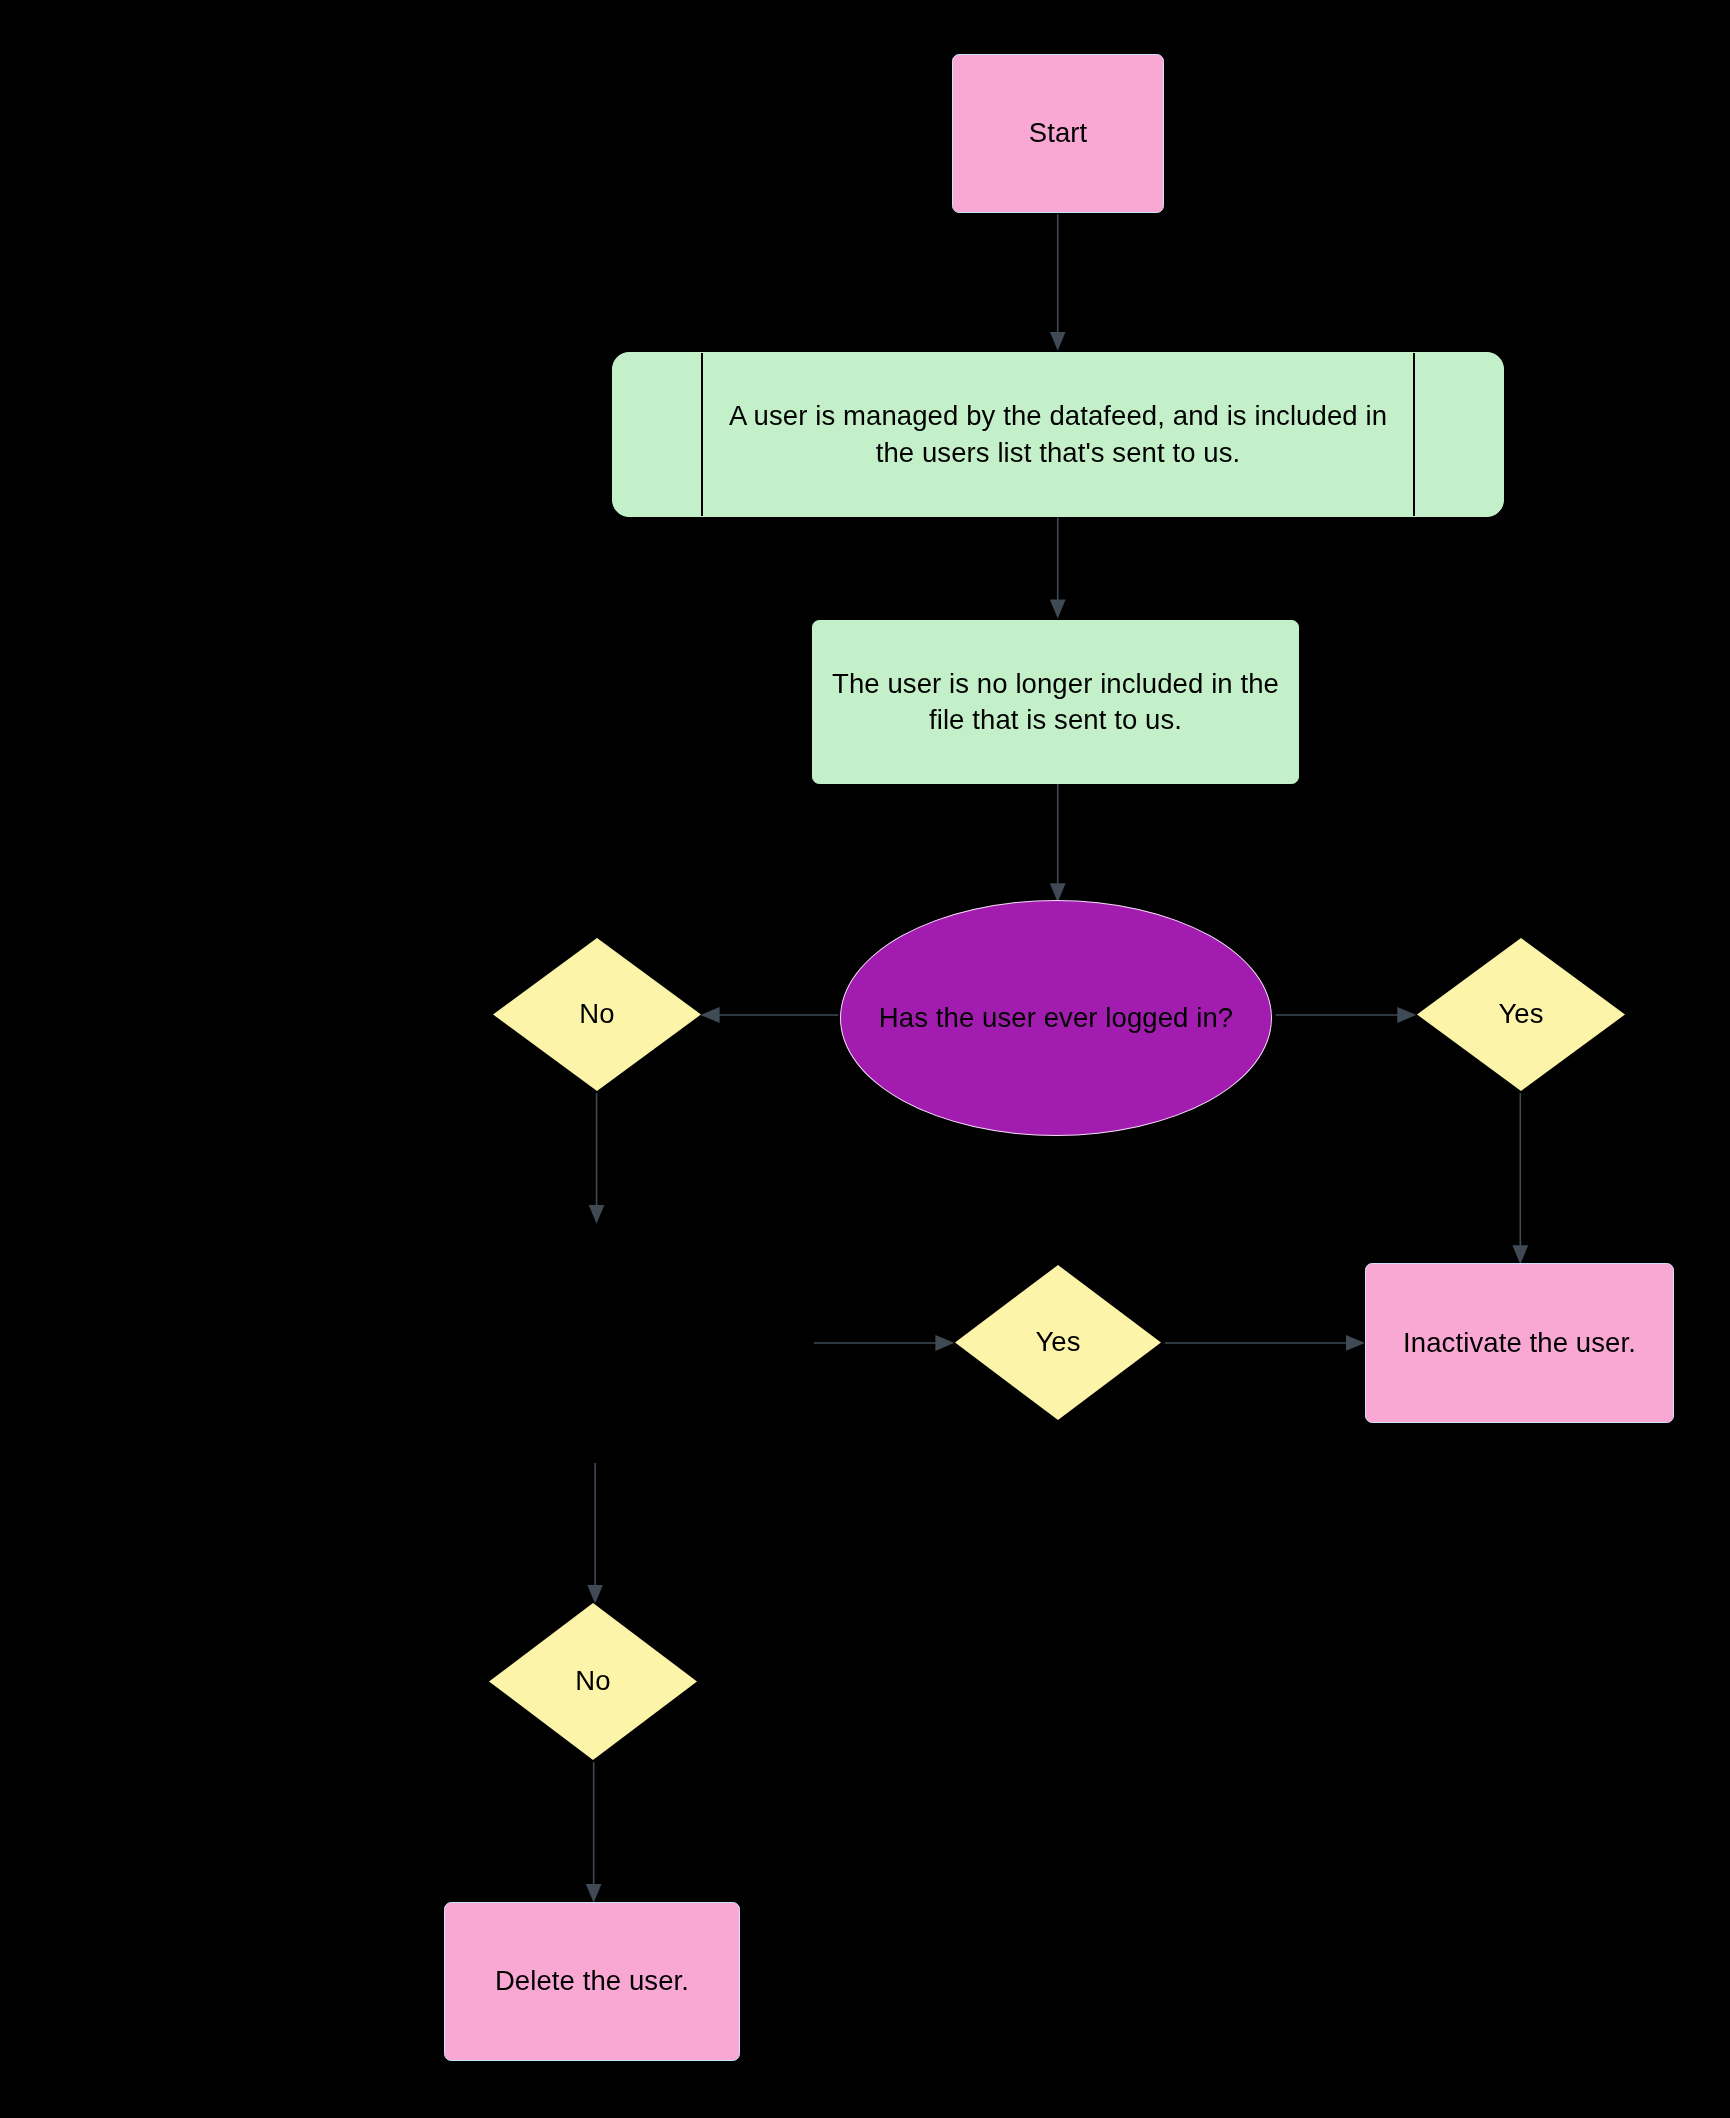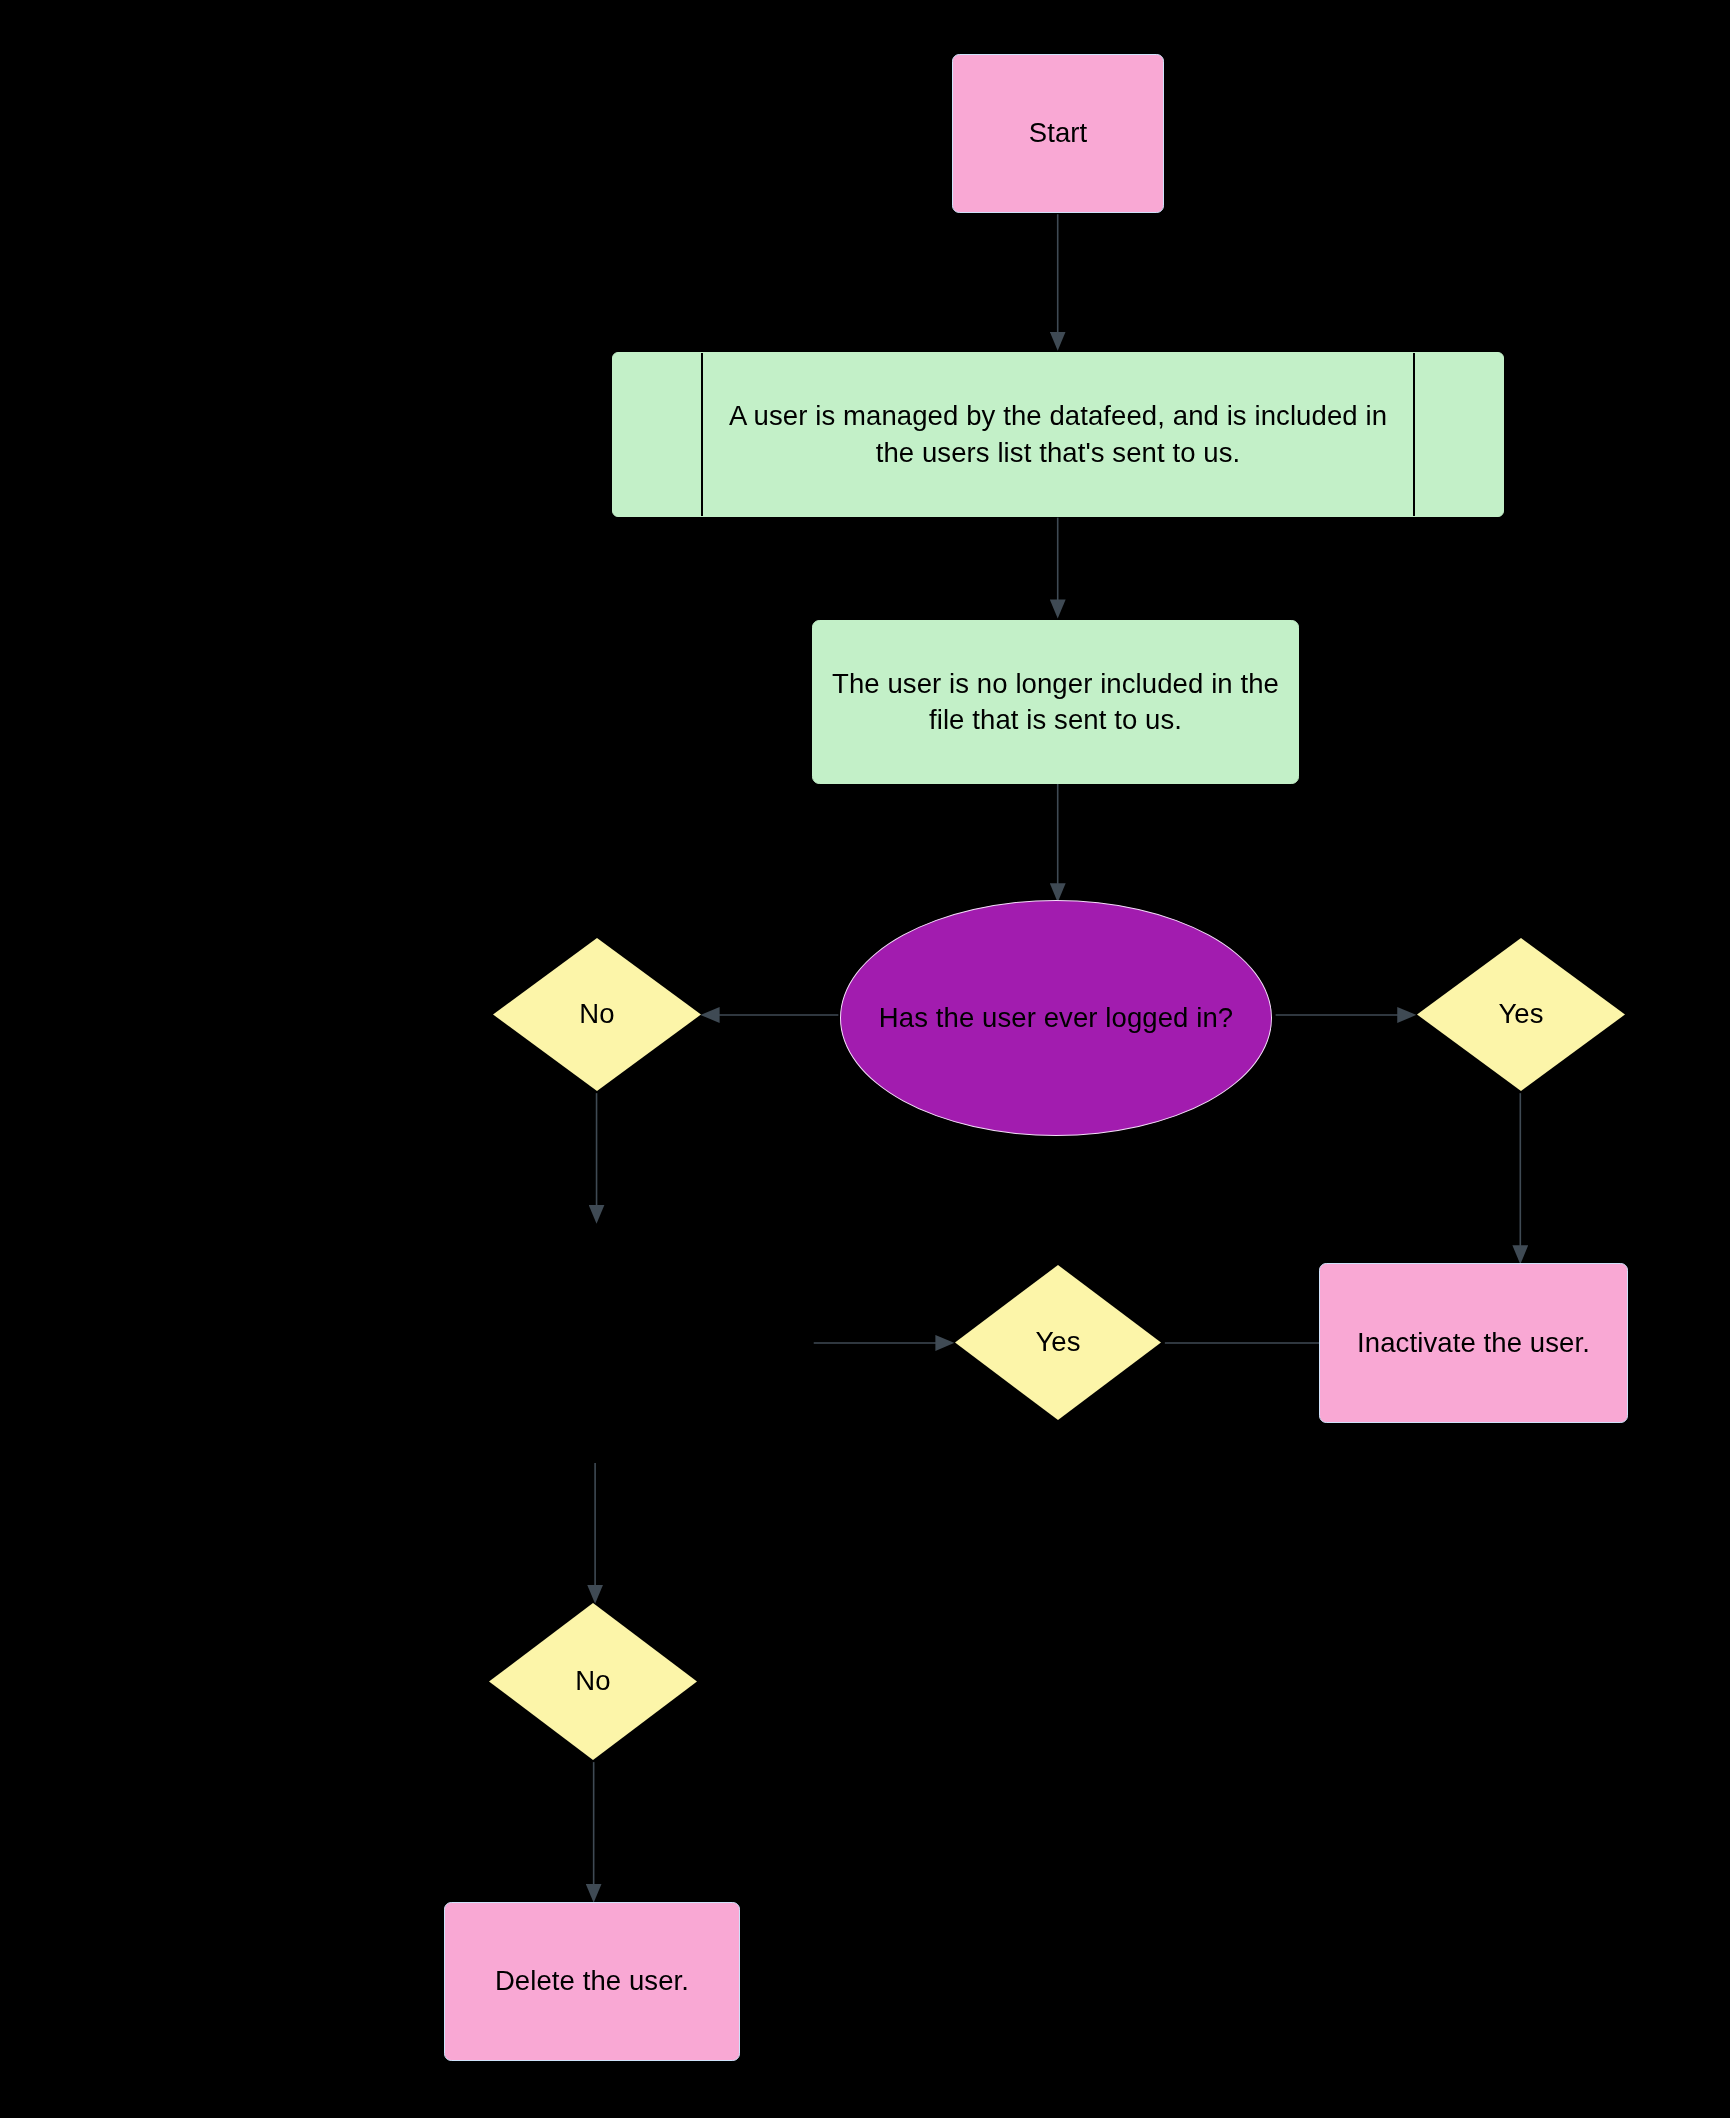--- a/index.html
+++ b/index.html
@@ -45,21 +45,21 @@
   
   .shape-green {
     background: #c3f0c8;
     border: 0.7px solid #c3f0c8;
     border-radius: 7.2px;
   }
   
   .shape-subroutine {
     background: #c3f0c8;
     border: 0.7px solid #c3f0c8;
-    border-radius: 6px;
+    border-radius: 17px;
   }
   .shape-subroutine::before,
   .shape-subroutine::after {
     content: "";
     position: absolute;
     top: 0;
     bottom: 0;
     width: 0;
     border-left: 2.2px solid #000000;
   }
@@ -155,21 +155,21 @@
   <div class="node shape-diamond" style="left:955px; top:1265px; width:206px; height:155px;">
     <span class="dia-bg"></span>
     <span class="label">Yes</span>
   </div>
 
   <div class="node shape-diamond" style="left:489px; top:1603px; width:208px; height:157px;">
     <span class="dia-bg"></span>
     <span class="label">No</span>
   </div>
 
-  <div class="node shape-process" style="left:1319px; top:1263px; width:309px; height:160px;">
+  <div class="node shape-process" style="left:1365px; top:1263px; width:309px; height:160px;">
     <span class="label">Inactivate the user.</span>
   </div>
 
   <div class="node shape-process" style="left:444px; top:1902px; width:296px; height:159px;text-align:right;">
     <span class="label">Delete the user.</span>
   </div>
 
 </div>
 
 

